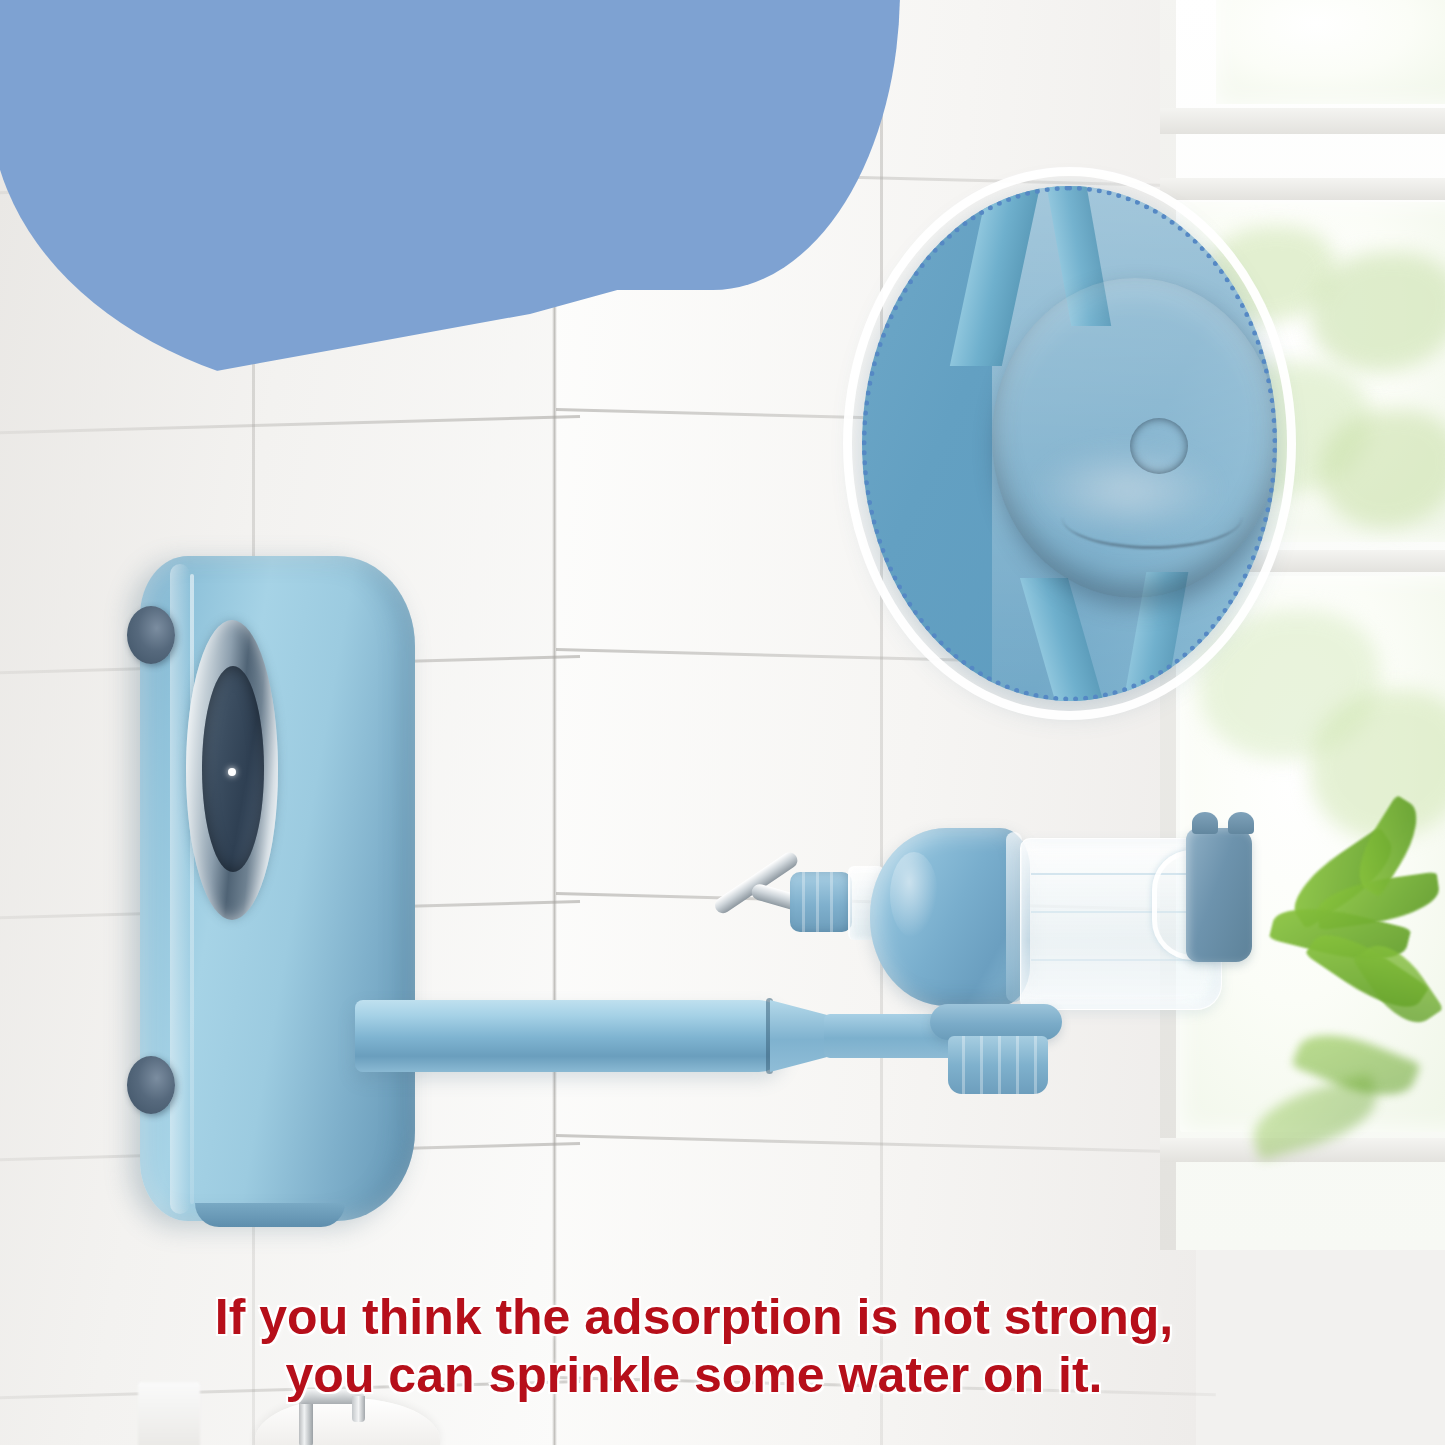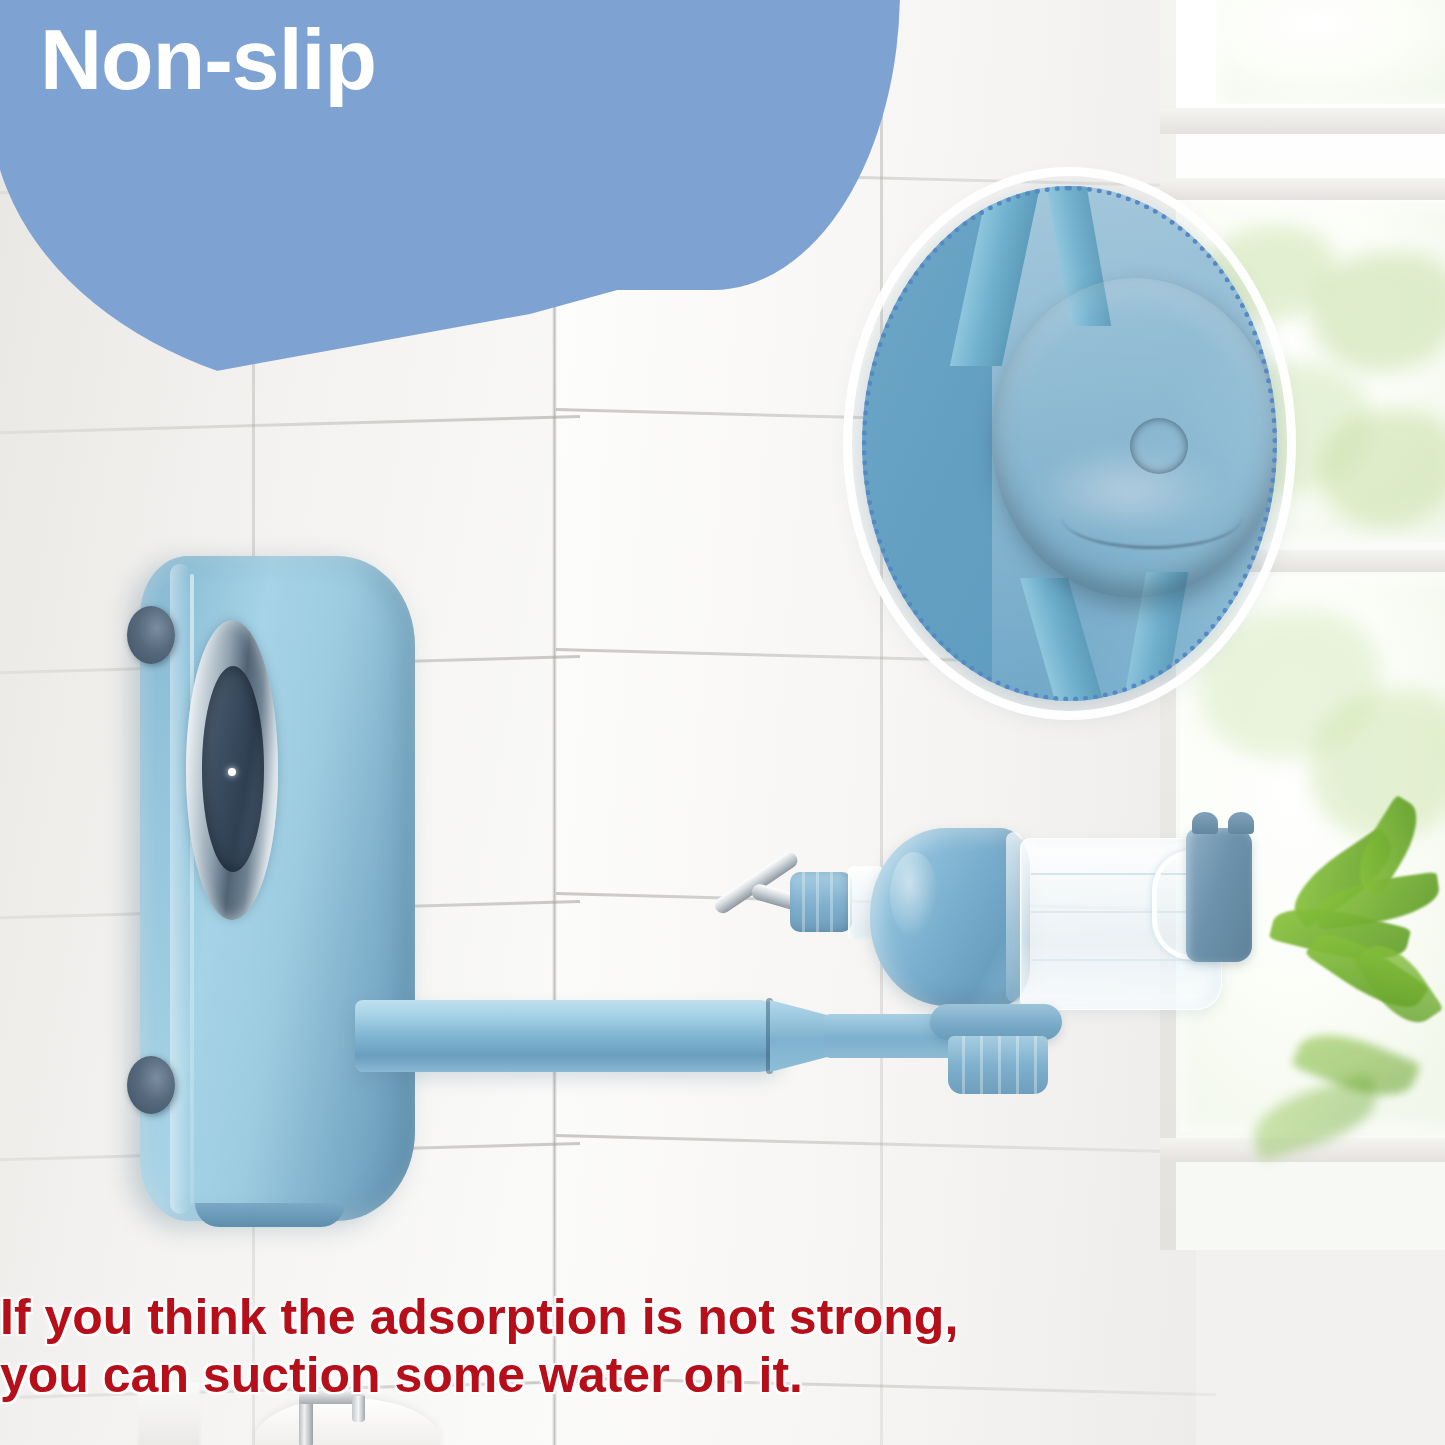--- a/index.html
+++ b/index.html
@@ -356,21 +356,21 @@
   .headline{
     font-size:86px;line-height:1.0;font-weight:bold;color:#ffffff;
     letter-spacing:-1px;margin:0 0 6px 0;
   }
   .subline{
     font-size:50px;line-height:1.16;color:#ffffff;margin:0;max-width:740px;
   }
 
   
   .caption{
-    position:absolute;left:0;top:1288px;width:1388px;text-align:left;z-index:7;
+    position:absolute;left:0;top:1288px;width:1388px;text-align:center;z-index:7;
   }
   .caption-line{
     font-size:50px;line-height:1.16;font-weight:bold;color:#b60f1a;
     text-shadow:
       -2px -2px 0 #fff, 2px -2px 0 #fff, -2px 2px 0 #fff, 2px 2px 0 #fff,
       0 0 9px rgba(255,255,255,.95);
     margin:0;
   }
 </style>
 </head>
@@ -509,21 +509,20 @@
     <div class="big-cup-crack"></div>
     <div class="big-cup-nipple"></div>
   </div>
   <div class="inset-halo"></div>
   <div class="inset-ring"></div>
 
   <div class="callout"></div>
   <div class="callout-tail"></div>
 
   <div class="callout-text">
-    <p class="headline">Non-slip</p>
   </div>
 
   <div class="caption">
     <p class="caption-line">If you think the adsorption is not strong,</p>
-    <p class="caption-line">you can suction some water on it.</p>
+    <p class="caption-line">you can sprinkle some water on it.</p>
   </div>
 
 </div>
 
 </body></html>

